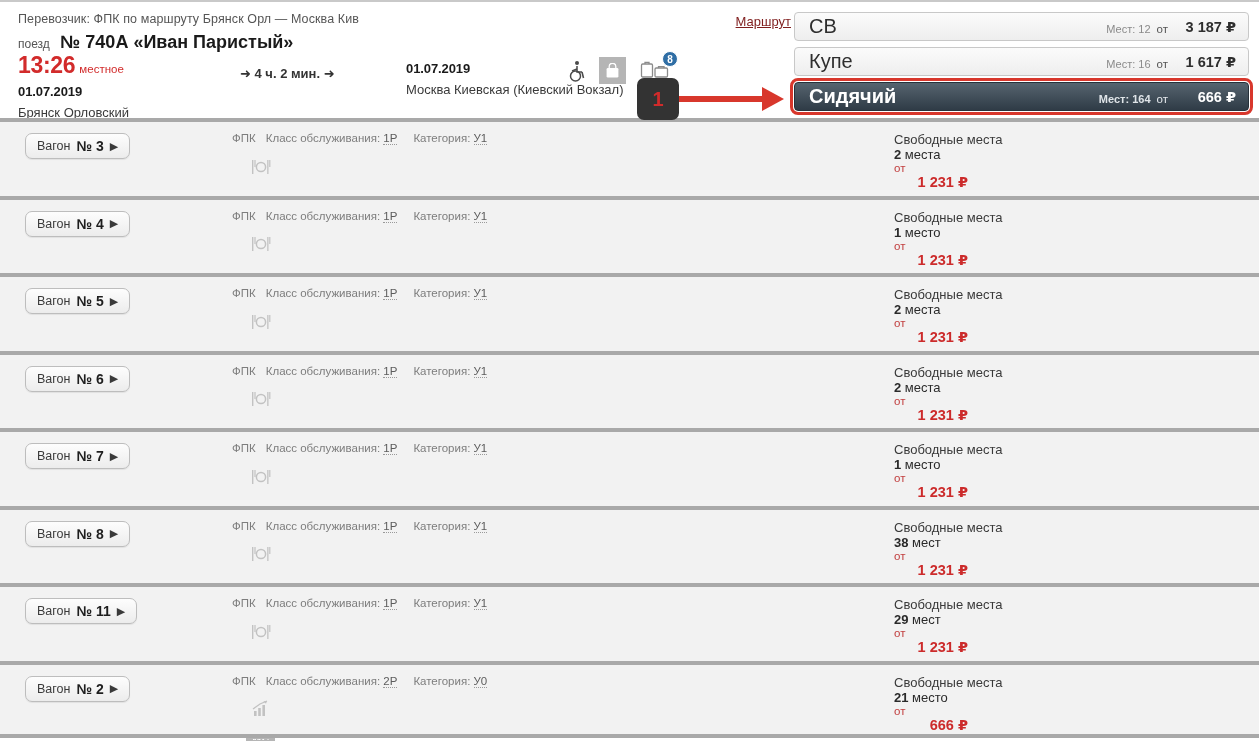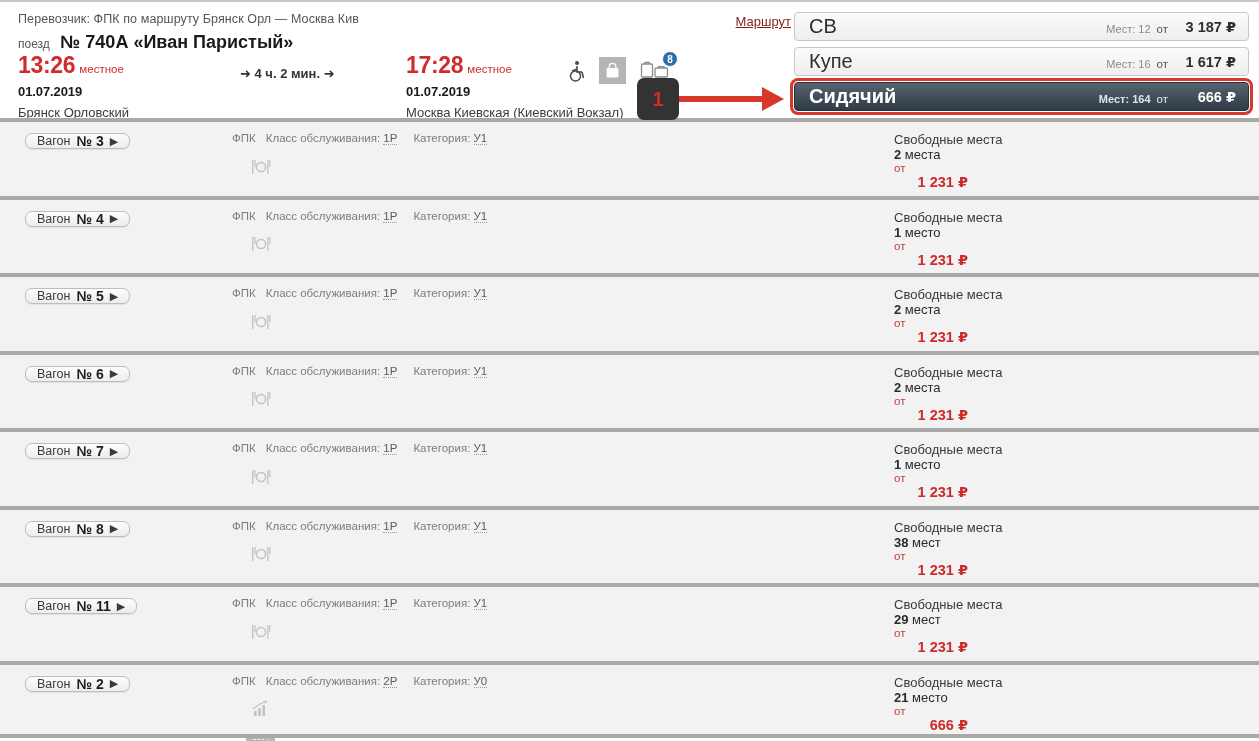--- a/index.html
+++ b/index.html
@@ -251,21 +251,21 @@
   .wagon-row:last-child { border-bottom: 4px solid #a9a9a9; }
   .wagon-row .inner {
     position: absolute;
     left: 18px; right: 10px; top: 0; bottom: 0;
   }
 
   .wagon-btn {
     position: absolute;
     left: 7px; top: 11px;
     min-width: 104px;
-    height: 16px;
+    height: 26px;
     padding: 0 11px;
     background: linear-gradient(to bottom, #fdfdfd 0%, #ececec 100%);
     border: 1px solid #bdbdbd;
     border-radius: 7px;
     display: flex;
     align-items: center;
     gap: 6px;
     cursor: pointer;
     box-shadow: 0 1px 1px rgba(0,0,0,.07);
   }
@@ -377,23 +377,20 @@
         <div class="station-line">Брянск Орловский</div>
       </div>
 
       <div class="duration">
         <span class="arrow">➜</span>
         <span>4 ч. 2 мин.</span>
         <span class="arrow">➜</span>
       </div>
 
       <div class="arr">
-        <div class="time-row">
-          <span class="time-big">17:28</span><span class="time-suffix">местное</span>
-        </div>
         <div class="date-line">01.07.2019</div>
         <div class="station-line">Москва Киевская (Киевский Вокзал)</div>
       </div>
     </div>
 
     <div class="hdr-icons">
       <div class="ico-wheel">
         <svg width="20" height="22" viewBox="0 0 20 22" fill="none" stroke="#4a4a4a" stroke-width="1.5">
           <circle cx="11" cy="3" r="2" fill="#4a4a4a" stroke="none"></circle>
           <path d="M11 6 L11 12 L16 12"></path>

